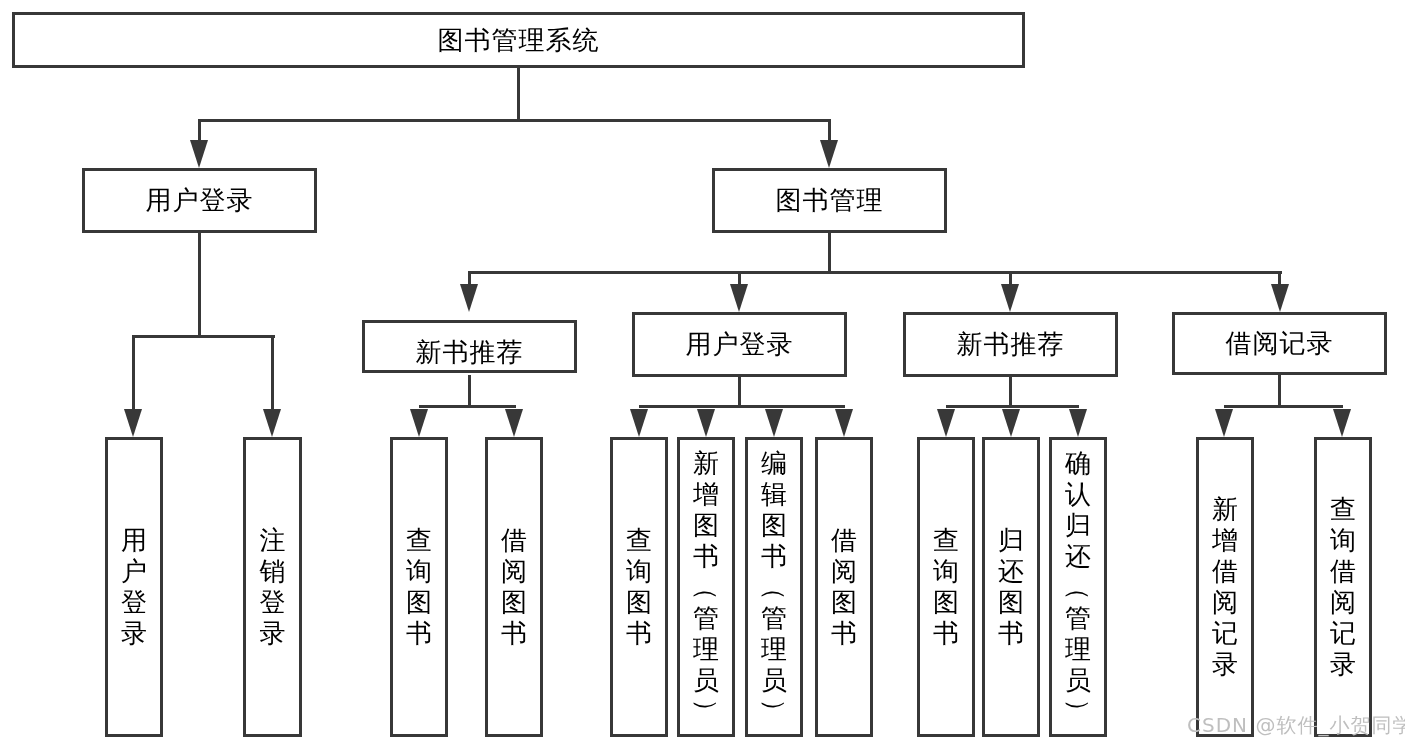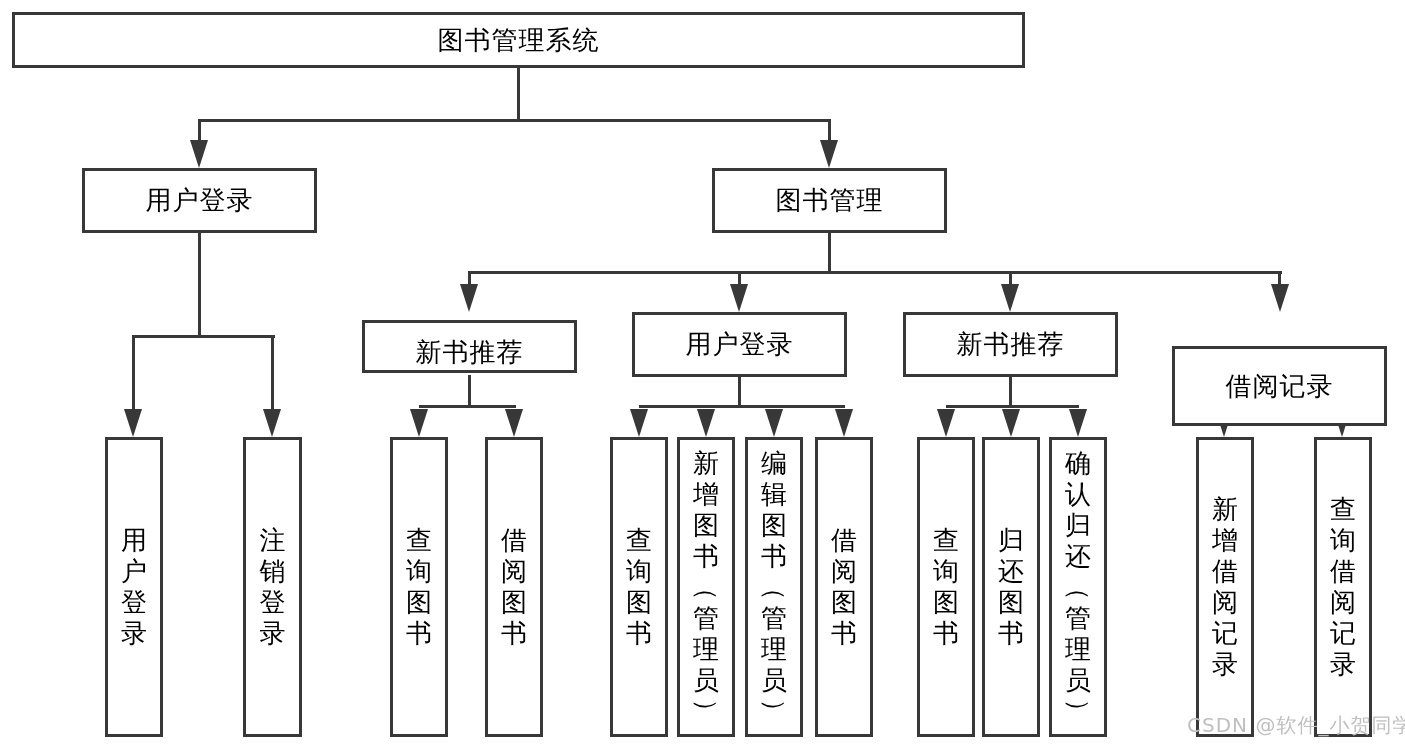--- a/index.html
+++ b/index.html
@@ -93,21 +93,21 @@
 
   <div class="box hbox" style="left:362px; top:320px; width:215px; height:53px;align-items:flex-end;">
     <span>新书推荐</span>
   </div>
   <div class="box hbox" style="left:632px; top:312px; width:215px; height:65px;">
     <span>用户登录</span>
   </div>
   <div class="box hbox" style="left:903px; top:312px; width:215px; height:65px;">
     <span>新书推荐</span>
   </div>
-  <div class="box hbox" style="left:1172px; top:312px; width:215px; height:80px;margin-top:34px;">
+  <div class="box hbox" style="left:1172px; top:312px; width:215px; height:63px;">
     <span>借阅记录</span>
   </div>
 
   <div class="box vbox" style="left:105px; top:437px; width:58px; height:300px;">
     <span class="vtext">
         <span>用</span>
         <span>户</span>
         <span>登</span>
         <span>录</span>
       </span>

